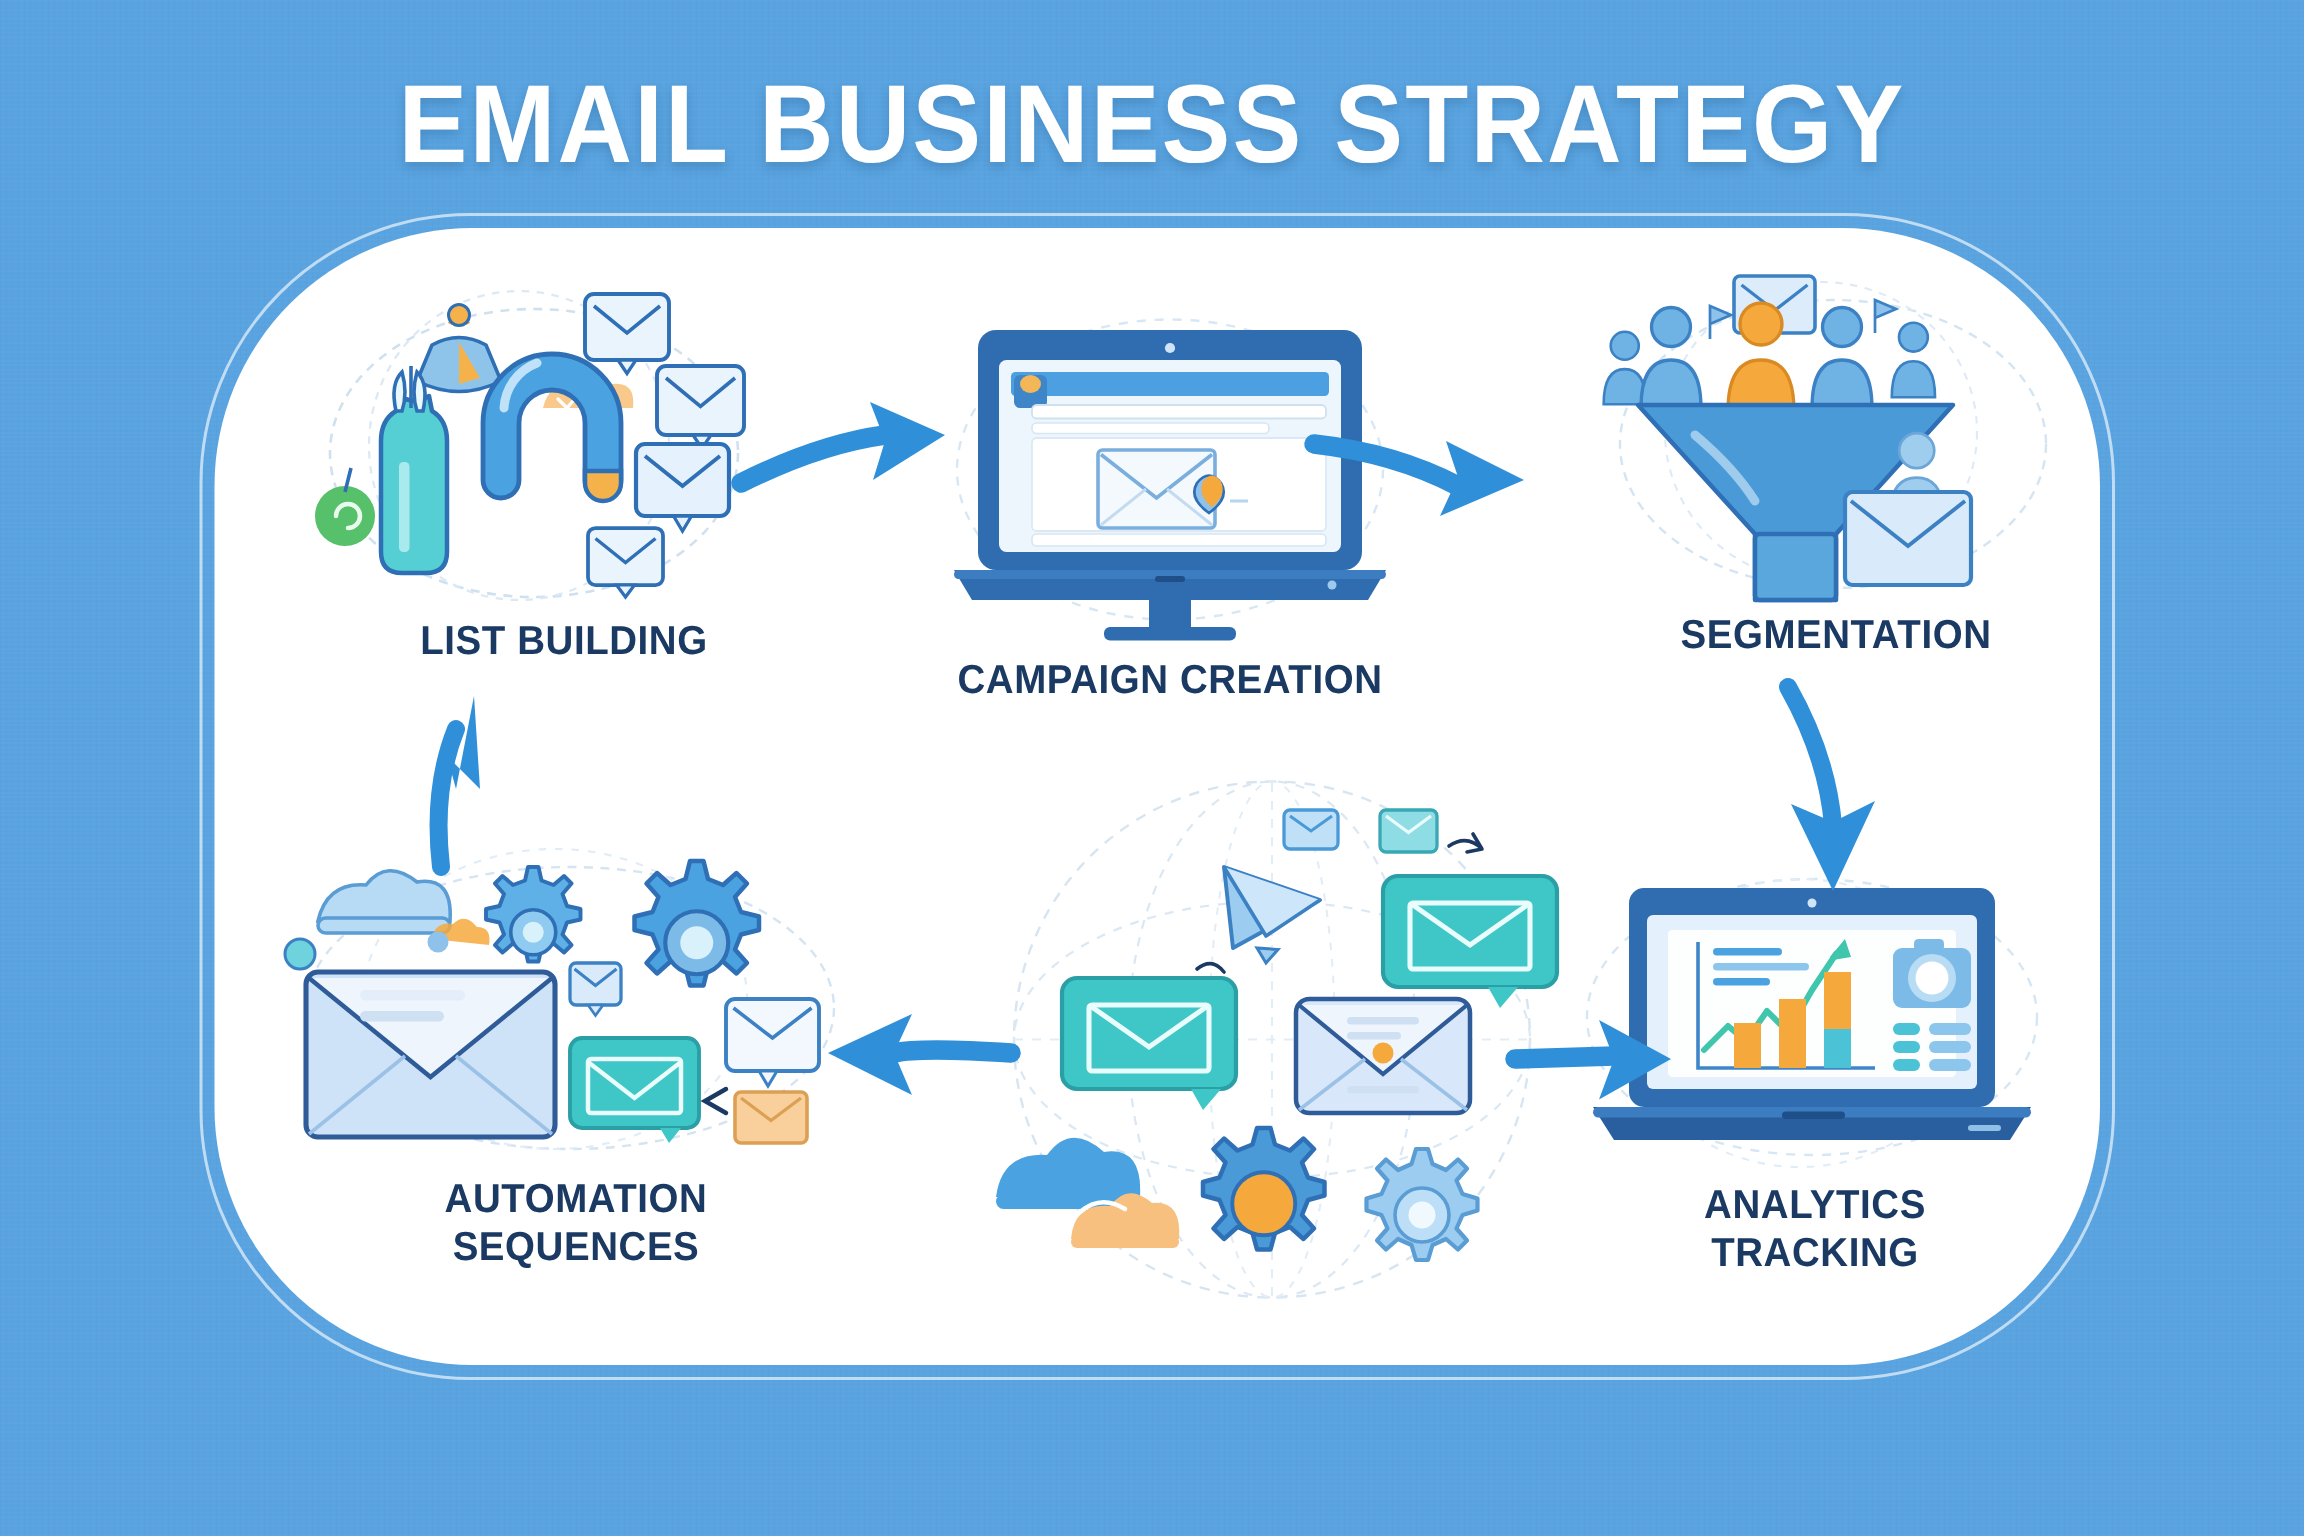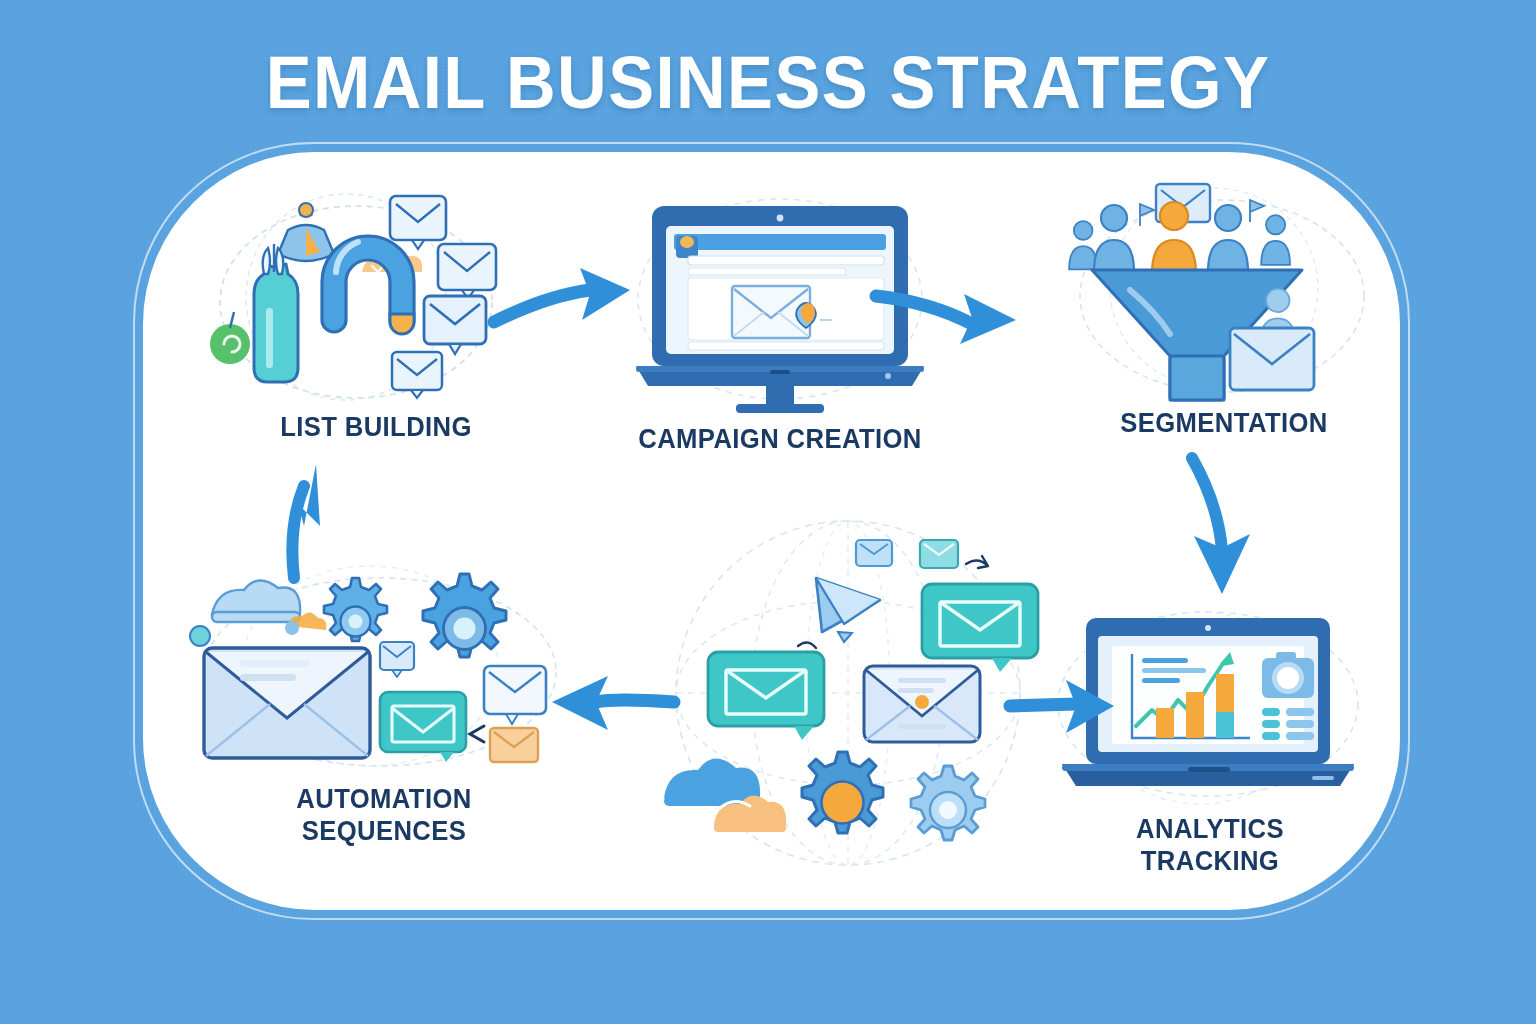--- a/index.html
+++ b/index.html
@@ -55,23 +55,23 @@
     color:#1b3a63;
     font-weight:bold;
     font-size:27px;
     letter-spacing:.4px;
     line-height:1.18;
     transform:scaleX(.95);
     white-space:pre-line;
   }
 
   #stage-list      { left:196px; top:182px;  width:360px; }
-  #stage-campaign  { left:570px; top:194px;  width:420px; }
+  #stage-campaign  { left:570px; top:208px;  width:420px; }
   #stage-segment   { left:1044px;top:178px;  width:360px; }
-  #stage-analytics { left:1040px;top:604px;  width:340px; }
+  #stage-analytics { left:1040px;top:578px;  width:340px; }
   #stage-automation{ left:184px; top:556px;  width:400px; }
   #center-cluster  { left:648px; top:508px;  width:420px; height:370px; }
 
   .art-box { position:relative; height:230px; }
 
   
   .arrow { position:absolute; }
   .arrow svg { display:block; overflow:visible; }
 
   #arrow-1 { left:488px; top:268px; }

